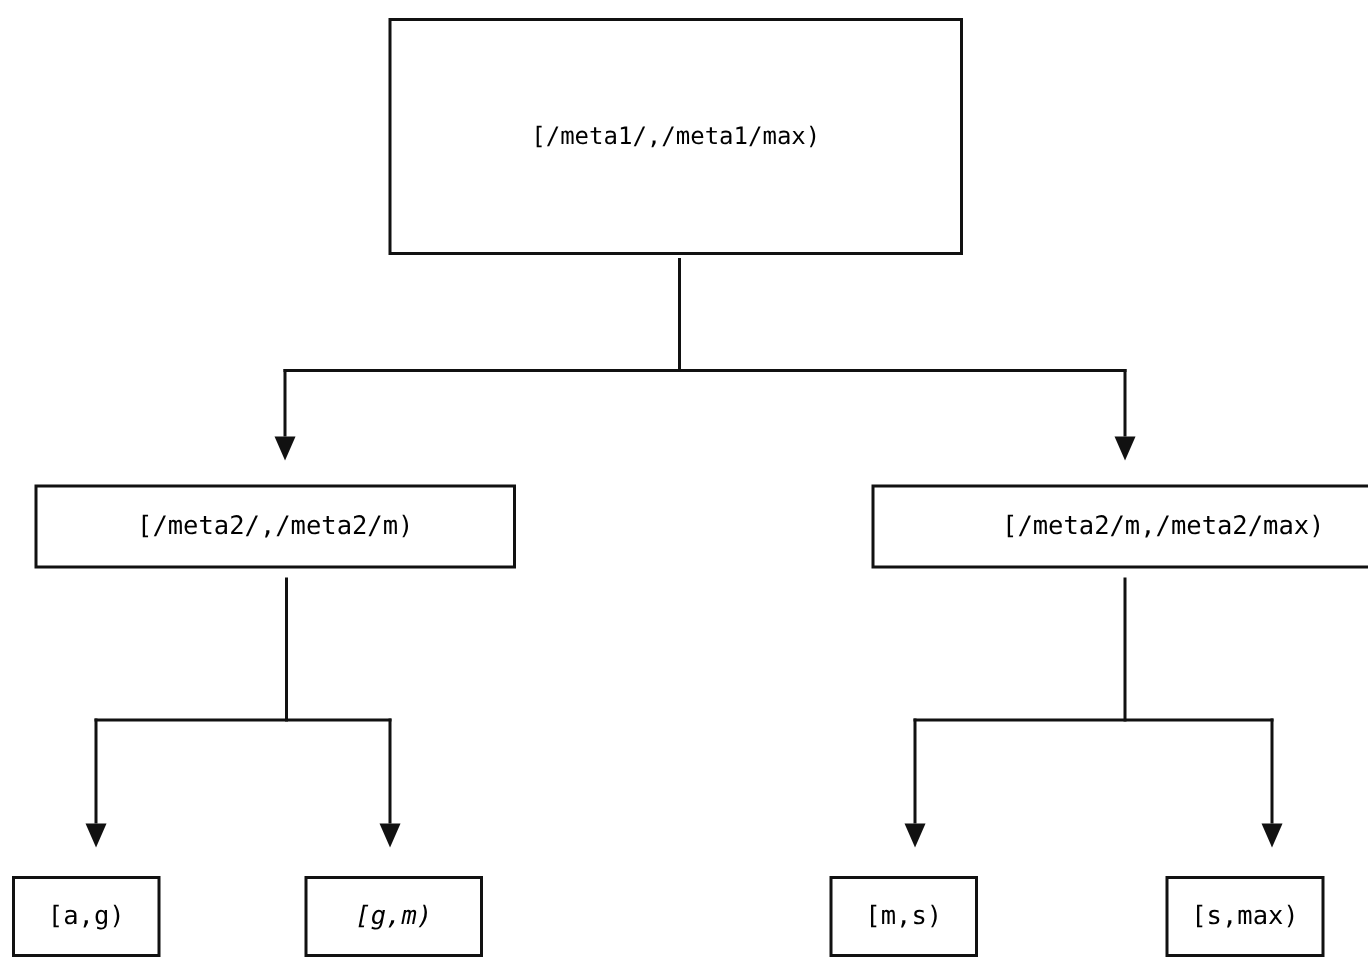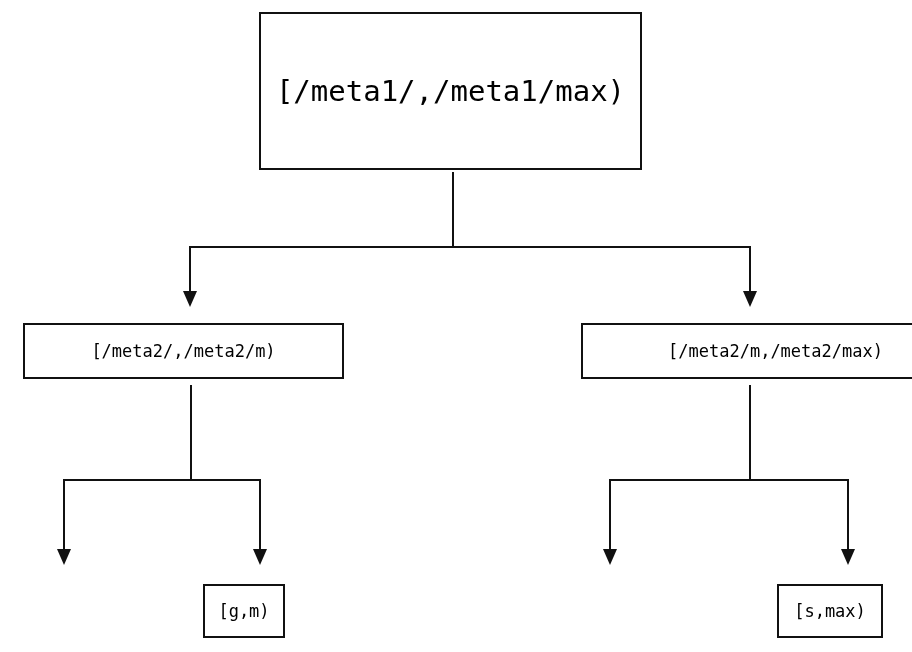--- a/index.html
+++ b/index.html
@@ -21,21 +21,21 @@
     box-sizing: border-box;
     border: 2px solid var(--line, #111111);
     background: #ffffff;
     display: flex;
     align-items: center;
     justify-content: center;
     font-size: 17px;
     line-height: 1;
     white-space: nowrap;
   }
-  .node.root { font-size: 29px; }
+  .node.root { font-size: 16px; }
   .edge {
     position: absolute;
     background: var(--line, #111111);
   }
   .arrowhead {
     position: absolute;
     width: 0;
     height: 0;
     border-left: 7px solid transparent;
     border-right: 7px solid transparent;
@@ -52,25 +52,31 @@
   </div>
 
   <div class="node" style="left:23px; top:323px; width:321px; height:56px;">
     <span>[/meta2/,/meta2/m)</span>
   </div>
 
   <div class="node" style="left:581px; top:323px; width:389px; height:56px;">
     <span>[/meta2/m,/meta2/max)</span>
   </div>
 
+  <div class="node" style="left:8px; top:584px; width:99px; height:54px;">
+    <span>[a,g)</span>
+  </div>
 
-  <div class="node" style="left:203px; top:584px; width:82px; height:54px;">
+  <div class="node" style="left:203px; top:584px; width:119px; height:54px;font-style:italic;">
     <span>[g,m)</span>
   </div>
 
+  <div class="node" style="left:553px; top:584px; width:99px; height:54px;">
+    <span>[m,s)</span>
+  </div>
 
   <div class="node" style="left:777px; top:584px; width:106px; height:54px;">
     <span>[s,max)</span>
   </div>
 
   <div class="edge" style="left:452px; top:172px; width:2px; height:76px;"></div>
   <div class="edge" style="left:189px; top:246px; width:562px; height:2px;"></div>
   <div class="edge" style="left:189px; top:246px; width:2px; height:45px;"></div>
   <div class="edge" style="left:749px; top:246px; width:2px; height:45px;"></div>
   <div class="arrowhead" style="left:183px; top:291px;"></div>

